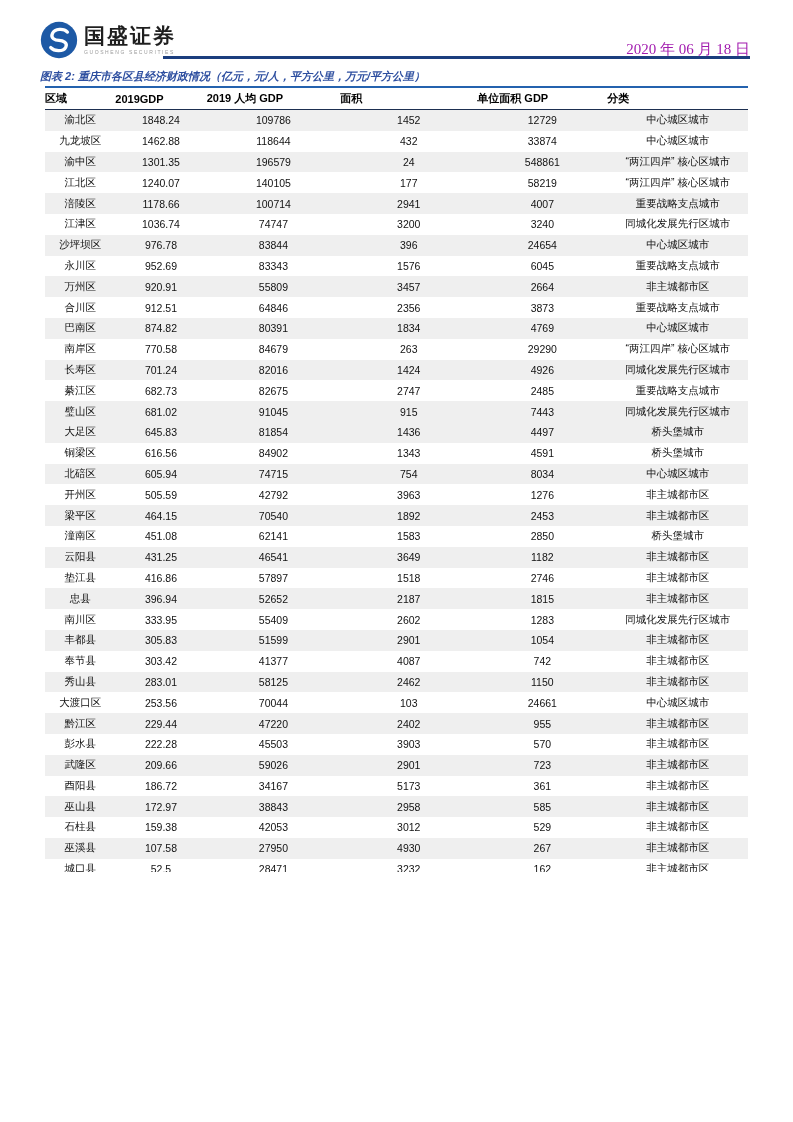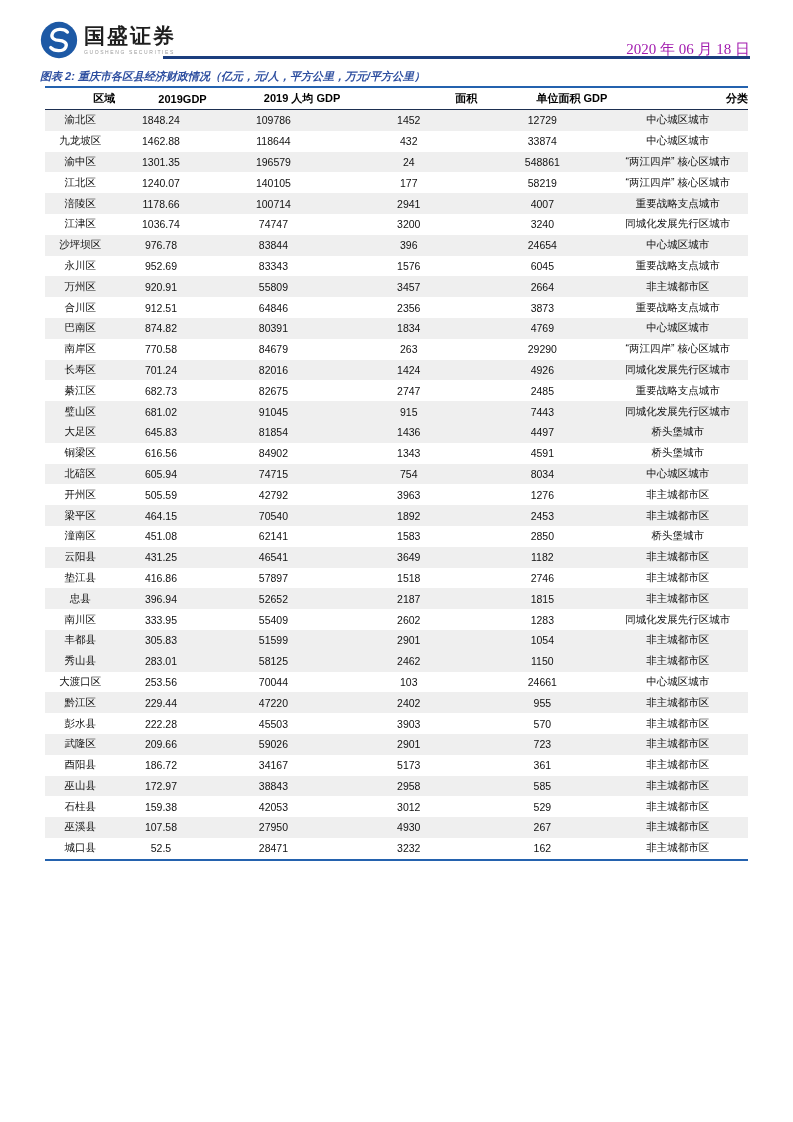--- a/index.html
+++ b/index.html
@@ -28,21 +28,21 @@
   }
 
   
   table.tbl {
     position:absolute; left:45px; top:86px; width:703px;
     border-collapse:collapse; table-layout:fixed;
     border-top:2.5px solid #2462ae; border-bottom:2.5px solid #2462ae;
   }
   table.tbl th {
     height:21px; padding:0; font-size:11px; font-weight:bold; color:#000;
-    text-align:right; border-bottom:1.5px solid #1d2f51; background:#fff;
+    text-align:left; border-bottom:1.5px solid #1d2f51; background:#fff;
   }
   table.tbl td {
     height:20.8px; padding:0; font-size:10.5px; color:#111; text-align:center;
     white-space:nowrap; overflow:hidden;
   }
   table.tbl tr.striped td { background:#efefef; }
   .c0 { width:10%; } .c1 { width:13%; } .c2 { width:19%; }
   .c3 { width:19.5%; } .c4 { width:18.5%; } .c5 { width:20%; }
 
   
@@ -303,20 +303,28 @@
           <td>同城化发展先行区城市</td>
         </tr>
         <tr class="striped">
           <td>丰都县</td>
           <td>305.83</td>
           <td>51599</td>
           <td>2901</td>
           <td>1054</td>
           <td>非主城都市区</td>
         </tr>
+        <tr>
+          <td>奉节县</td>
+          <td>303.42</td>
+          <td>41377</td>
+          <td>4087</td>
+          <td>742</td>
+          <td>非主城都市区</td>
+        </tr>
         <tr class="striped">
           <td>秀山县</td>
           <td>283.01</td>
           <td>58125</td>
           <td>2462</td>
           <td>1150</td>
           <td>非主城都市区</td>
         </tr>
         <tr>
           <td>大渡口区</td>

